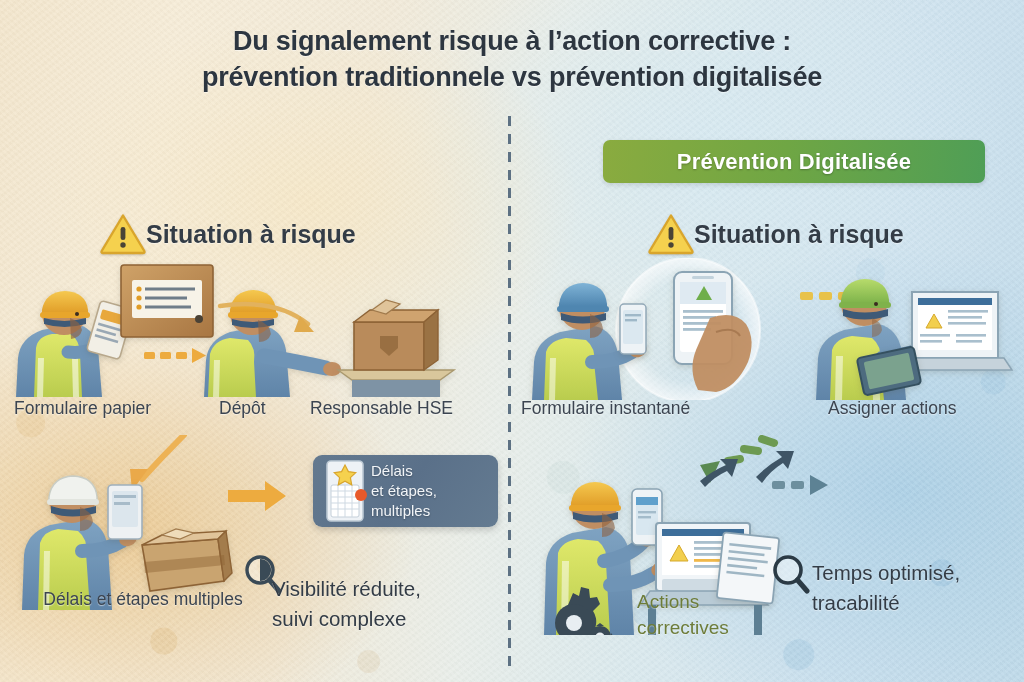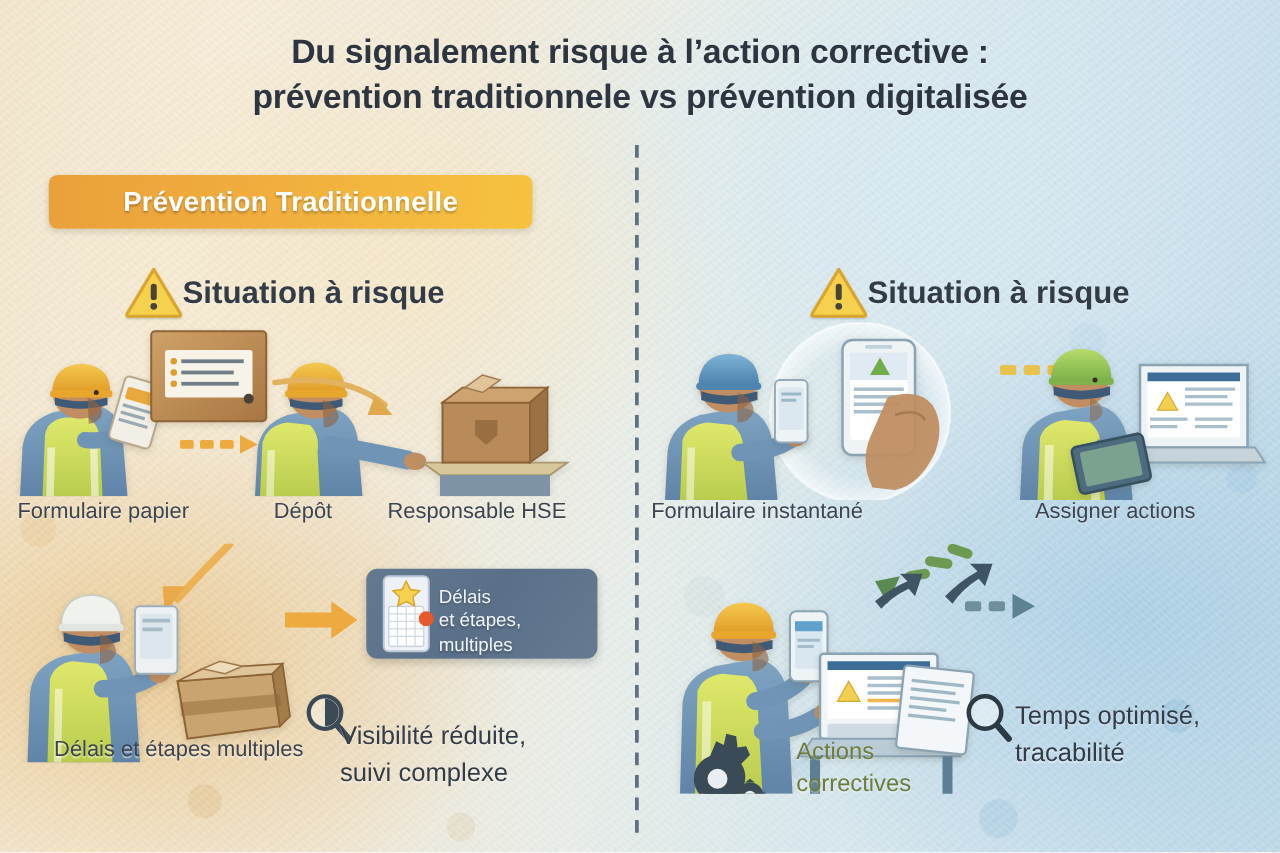--- a/index.html
+++ b/index.html
@@ -116,22 +116,23 @@
   #cap-suivi { left: 812px; top: 558px; }
   #cap-actions {
     position: absolute; left: 637px; top: 589px; z-index: 6;
     font-size: 19px; color: #6d7c39; line-height: 1.35;
     text-shadow: 0 1px 1px rgba(255,255,255,.4);
   }
 
   
   .infocard {
     position: absolute; z-index: 6;
-    border-radius: 9px; display: flex; align-items: flex-end;
+    border-radius: 9px; display: flex; align-items: center;
     box-shadow: 0 3px 7px rgba(0,0,0,.18);
+    margin-left: 20px;
   }
   #card-delais {
     left: 293px; top: 455px; width: 185px; height: 72px;
     padding: 0 10px 0 58px;
     background: linear-gradient(125deg,#5c748c 0%,#6b82963 35%,#5b7governance 100%);
     background: linear-gradient(125deg,#63798f 0%,#5a7089 50%,#647b91 100%);
   }
   #card-delais .ctext { color:#f2f5f8; font-size: 15px; line-height: 1.32; text-shadow: 0 1px 2px rgba(0,0,0,.3);}
   #card-temps {
     left: 840px; top: 462px; width: 168px; height: 58px;
@@ -149,22 +150,22 @@
 
 <div id="canvas">
 
   <div id="title">
     <span class="tline">Du signalement risque à l’action corrective :</span>
     <span class="tline">prévention traditionnele vs prévention digitalisée</span>
   </div>
 
   <div id="divider"></div>
 
-  <div class="banner" id="banner-left">
-    <span>Prévention Traditionnelle</span>
+  <div class="banner" id="banner-right">
+    <span>Prévention Digitalisée</span>
   </div>
 
   <div class="risk-head" id="risk-left">
     <svg class="warn-tri" viewBox="0 0 46 42">
       <path d="M23 2.5 L44 37.5 Q45.4 40 42.6 40 L3.4 40 Q0.6 40 2 37.5 Z" fill="#f5d14e" stroke="#d9a52c" stroke-width="2.4" stroke-linejoin="round"></path>
       <rect x="20.6" y="14" width="4.8" height="13" rx="2.3" fill="#4a4436"></rect>
       <circle cx="23" cy="32" r="2.7" fill="#4a4436"></circle>
     </svg>
     <span class="txt">Situation à risque</span>
   </div>

